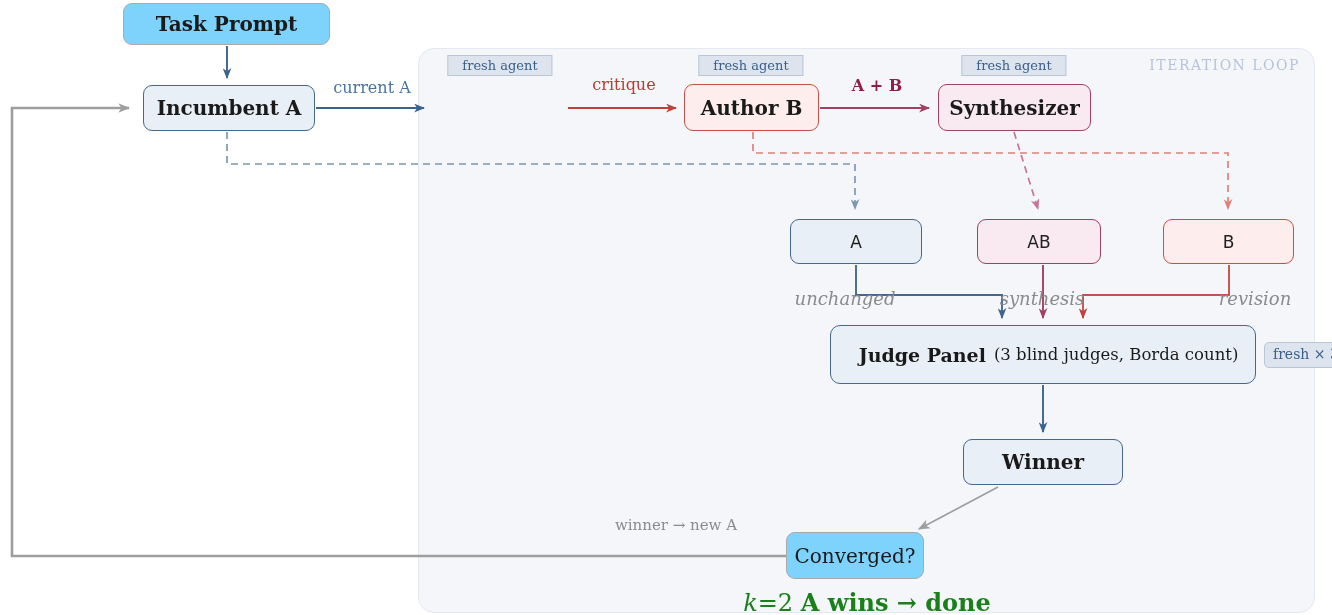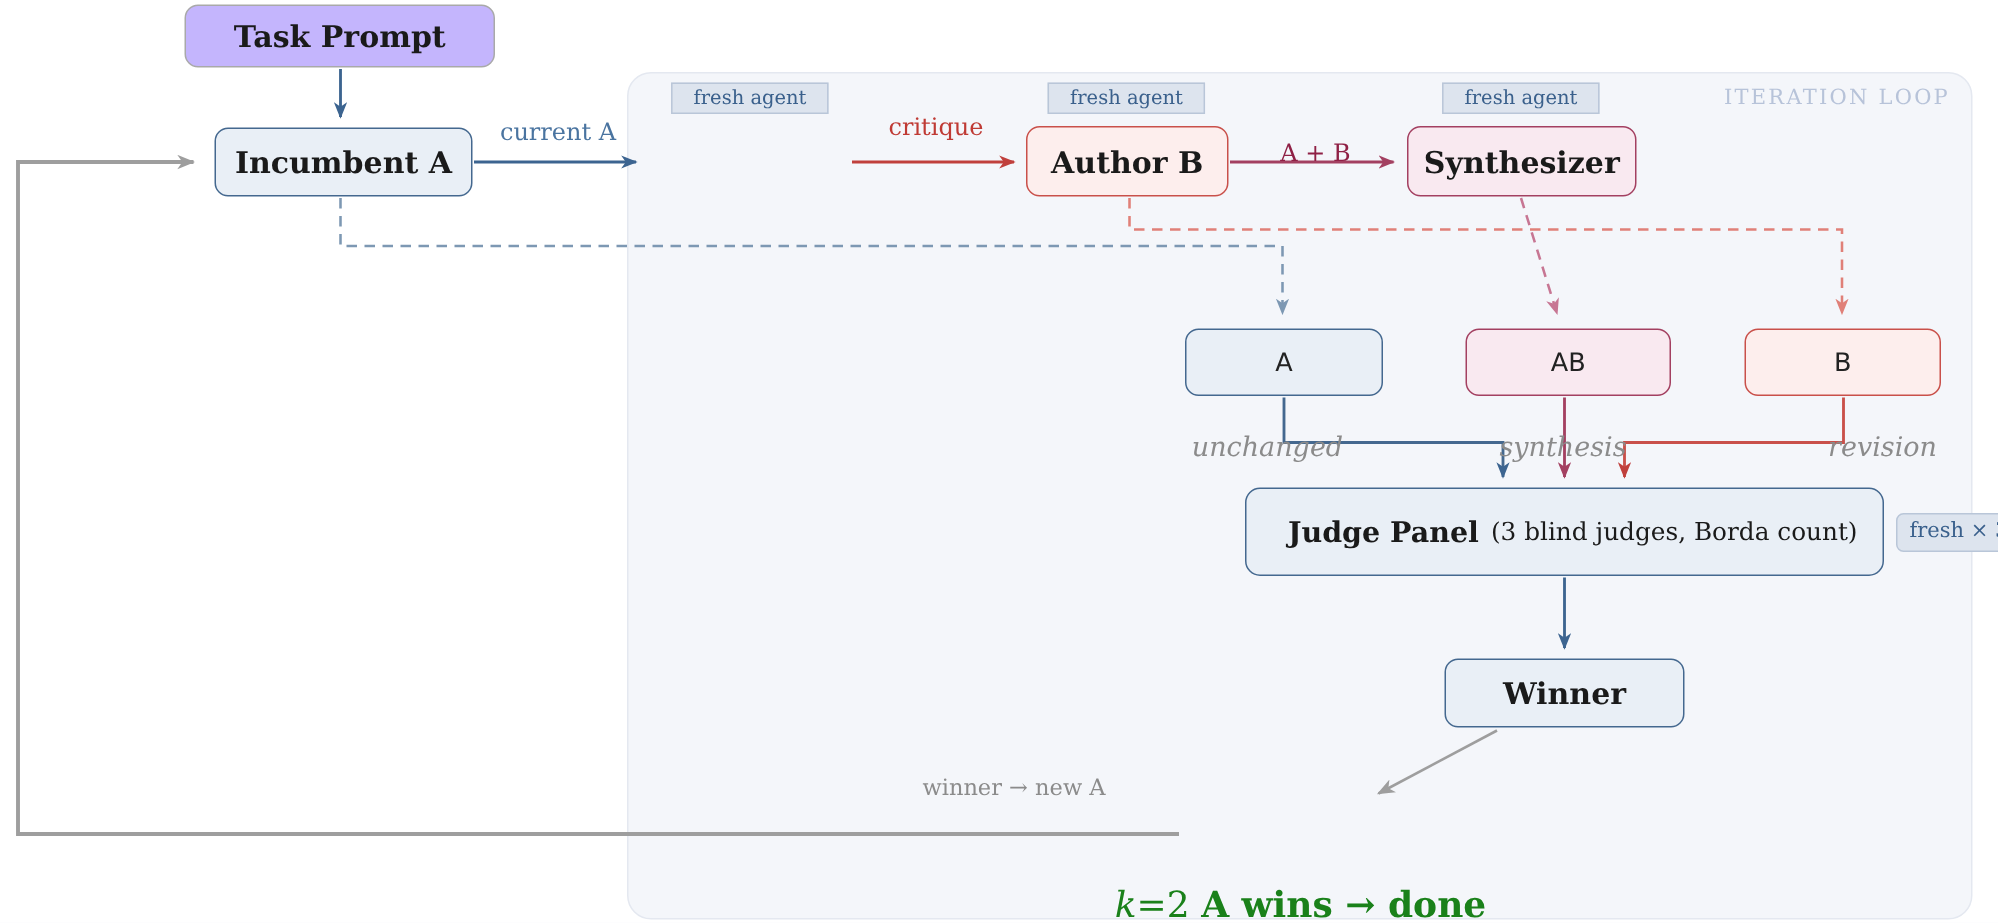--- a/index.html
+++ b/index.html
@@ -16,21 +16,21 @@
   #iteration-label{
     right:32px;top:57px;font-size:14px;letter-spacing:1.5px;color:#b7c3d9;z-index:3;
   }
   svg#wires{position:absolute;left:0;top:0;z-index:1;pointer-events:none;}
   
   .node{
     position:absolute;box-sizing:border-box;display:flex;align-items:center;justify-content:center;
     border-radius:9px;border:1.5px solid;z-index:2;white-space:nowrap;
   }
   .bold{font-weight:bold;}
-  .n-gray{background:#c4b5fd;border-color:#a9a9a9;}
+  .n-gray{background:#7dd3fc;border-color:#a9a9a9;}
   .n-blue{background:#e9eff6;border-color:#44688f;}
   .n-red{background:#fdeeed;border-color:#c9504a;}
   .n-maroon{background:#f9e9f0;border-color:#a34061;}
   .f20{font-size:20px;}
   .sans{font-family:"DejaVu Sans","Liberation Sans",sans-serif;font-size:17px;color:#222;}
   
   .fresh-badge{
     position:absolute;top:55px;transform:translateX(-50%);
     height:19px;line-height:19px;padding:0 14px;font-size:13px;
     background:#dde4ee;border:1px solid #b9c6d8;border-radius:0;color:#3a608c;
@@ -125,38 +125,39 @@
   <div class="node n-red bold f20" style="left:684px;top:84px;width:135px;height:47px;">Author B</div>
 
   <div class="node n-maroon bold f20" style="left:938px;top:84px;width:153px;height:47px;">Synthesizer</div>
 
   <div class="fresh-badge" style="left:500px;">fresh agent</div>
   <div class="fresh-badge" style="left:751px;">fresh agent</div>
   <div class="fresh-badge" style="left:1014px;">fresh agent</div>
 
   <div class="lbl lbl-blue" style="left:372px;top:78px;">current A</div>
   <div class="lbl lbl-red" style="left:624px;top:75px;">critique</div>
-  <div class="lbl lbl-maroon" style="left:877px;top:92px;">A + B</div>
+  <div class="lbl lbl-maroon" style="left:877px;top:76px;font-weight:bold;">A + B</div>
 
   <div class="node n-blue sans" style="left:790px;top:219px;width:132px;height:45px;">A</div>
-  <div class="node n-maroon sans" style="left:977px;top:219px;width:137px;height:45px;">AB</div>
+  <div class="node n-maroon sans" style="left:977px;top:219px;width:124px;height:45px;">AB</div>
   <div class="node n-red sans" style="left:1163px;top:219px;width:131px;height:45px;">B</div>
 
   <div class="lbl lbl-gray-i" style="left:845px;top:288px;">unchanged</div>
   <div class="lbl lbl-gray-i" style="left:1042px;top:288px;">synthesis</div>
   <div class="lbl lbl-gray-i" style="left:1255px;top:288px;">revision</div>
 
   <div id="judge-panel" class="node n-blue" style="left:830px;top:325px;width:426px;height:59px;">
     <span>Judge Panel</span>
     <span class="jp-detail">(3 blind judges, Borda count)</span>
   </div>
   <div id="fresh-x3">fresh × 3</div>
 
   <div class="node n-blue bold f20" style="left:963px;top:439px;width:160px;height:46px;">Winner</div>
 
+  <div class="node n-gray f20" style="left:786px;top:532px;width:138px;height:47px;">Converged?</div>
 
   <div class="lbl lbl-gray" style="left:676px;top:516px;">winner → new A</div>
 
   <div id="status-line">
     <span class="it">k</span><span>=2</span>
     <strong>A wins → done</strong>
   </div>
 
 </div>
 

